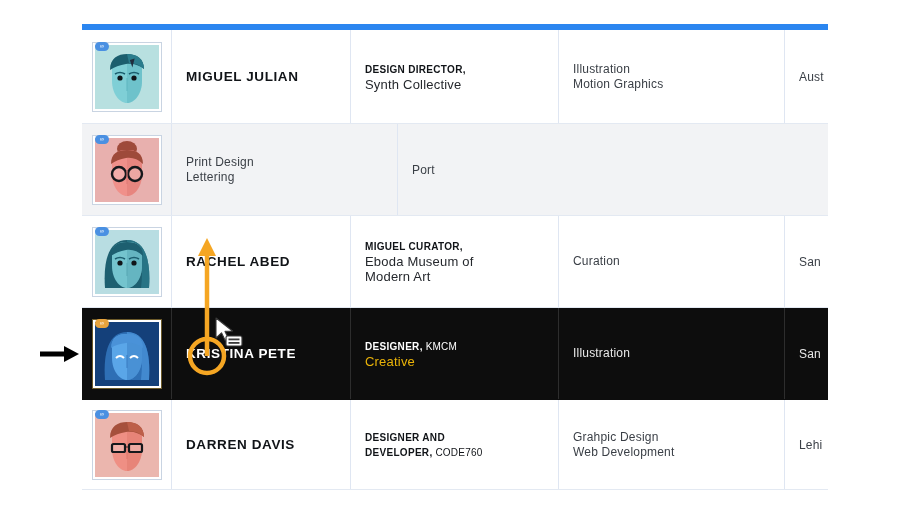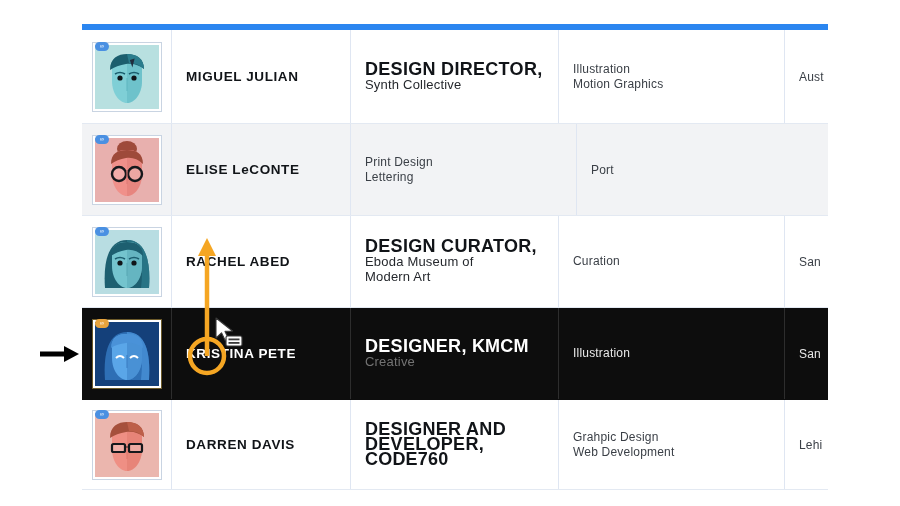--- a/index.html
+++ b/index.html
@@ -125,38 +125,38 @@
   
   .name {
     font-size: 13.5px;
     font-weight: bold;
     letter-spacing: 0.6px;
     color: #111418;
   }
   .row.dark .name { color: #ffffff; }
 
   .role-line1 {
-    font-size: 18px;
+    font-size: 10px;
     font-weight: bold;
     letter-spacing: 0.3px;
     color: #111418;
     line-height: 15px;
   }
   .role-company {
-    font-weight: bold;
+    font-weight: normal;
     letter-spacing: 0.2px;
   }
   .role-line2 {
     font-size: 13px;
     color: #25282d;
     line-height: 15px;
     letter-spacing: 0.2px;
   }
   .row.dark .role-line1 { color: #ffffff; }
-  .row.dark .role-line2 { color: #737373; }
+  .row.dark .role-line2 { color: #eab308; }
 
   .skill {
     font-size: 12px;
     color: #3a3f46;
     line-height: 15px;
     letter-spacing: 0.2px;
   }
   .row.dark .skill { color: #e8e8e8; }
 
   .loc {
@@ -245,23 +245,20 @@
                   <path d="M16 26 C16 15 23 12 32 12 C41 12 48 15 48 26 C43 21 37 19 31 20 C25 21 20 23 16 26 Z" fill="#9e4a3a"></path>
                   <g stroke="#15181c" stroke-width="2.4" fill="#f7e6e4" fill-opacity="0.35">
                     <circle cx="24" cy="36" r="7"></circle>
                     <circle cx="40" cy="36" r="7"></circle>
                   </g>
                   <path d="M31 36 H33" stroke="#15181c" stroke-width="2"></path>
                   <path d="M32 33 L32 46" stroke="#e07b77" stroke-width="1.4" opacity="0.8"></path>
                 </svg></div>
             </div>
           </div>
-          <div class="cell c-name">
-            <div class="name">ELISE LeCONTE</div>
-          </div>
           <div class="cell c-skill">
             <div class="skill">Print Design</div>
             <div class="skill">Lettering</div>
           </div>
           <div class="cell c-loc">
             <div class="loc">Port</div>
           </div>
         </div>
         <div class="row white" style="height: 92px;">
           <div class="cell c-avatar">
@@ -279,21 +276,21 @@
                   <path d="M20 29 q5 -3 10 0" stroke="#1d5f70" stroke-width="1.6" fill="none"></path>
                   <path d="M34 29 q5 -3 10 0" stroke="#1d5f70" stroke-width="1.6" fill="none"></path>
                   <path d="M32 33 L32 46" stroke="#5aa9b6" stroke-width="1.4" opacity="0.8"></path>
                 </svg></div>
             </div>
           </div>
           <div class="cell c-name">
             <div class="name">RACHEL ABED</div>
           </div>
           <div class="cell c-role">
-            <div class="role-line1">DESIGN CURATOR,</div>
+            <div class="role-line1">MIGUEL CURATOR,</div>
             <div class="role-line2">Eboda Museum of<br>Modern Art</div>
           </div>
           <div class="cell c-skill">
             <div class="skill">Curation</div>
           </div>
           <div class="cell c-loc">
             <div class="loc">San</div>
           </div>
         </div>
         <div class="row dark" style="height: 92px;">

